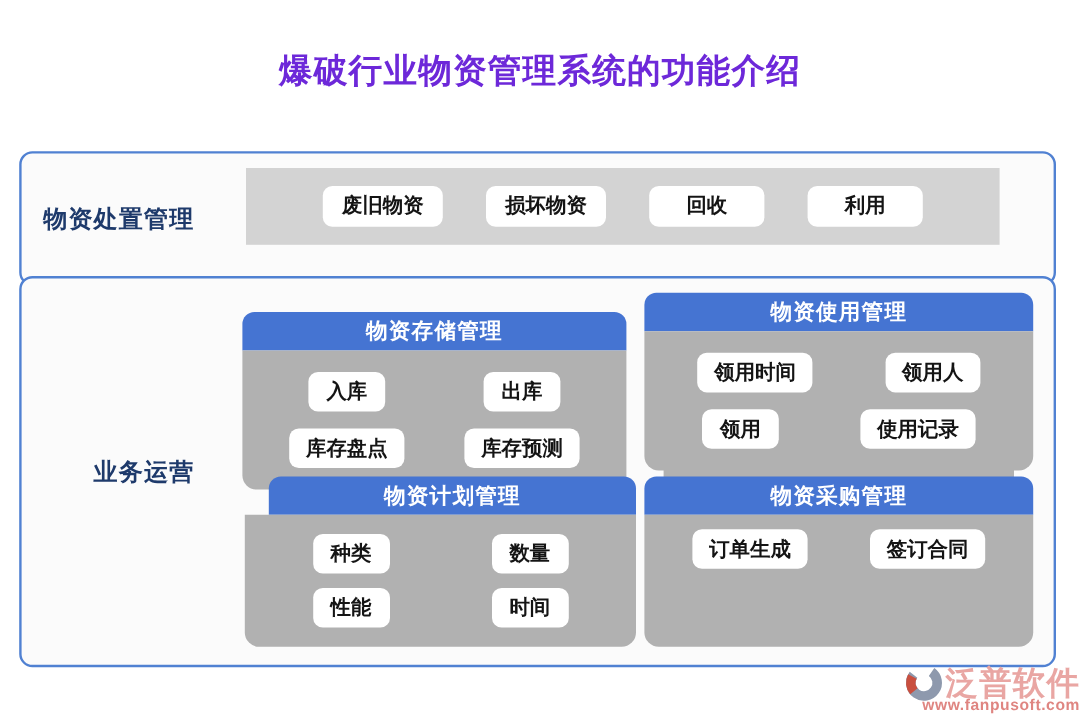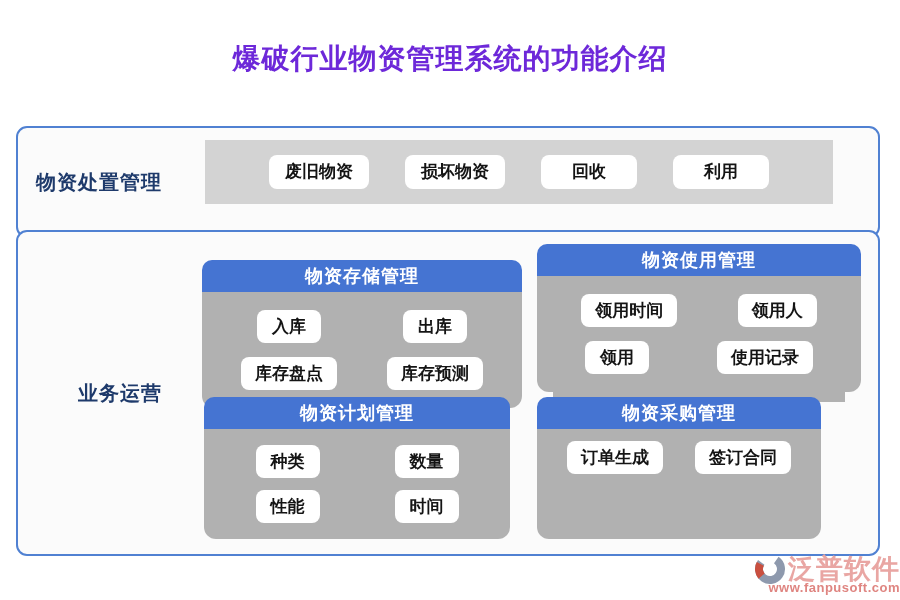--- a/index.html
+++ b/index.html
@@ -31,22 +31,22 @@
   .chip{
     background:#ffffff;border:none;border-radius:8px;
     font-family:inherit;font-size:17px;font-weight:bold;color:#141414;
     padding:6px 14px;min-width:64px;text-align:center;white-space:nowrap;
     line-height:1.25;cursor:pointer;
   }
   .tray .chip{min-width:96px;padding:6px 16px;}
   .panel{position:absolute;z-index:1;}
   .p1{left:184px;top:28px;width:320px;height:148px;}
   .p2{left:519px;top:12px;width:324px;height:148px;}
-  .p3{left:186px;top:165px;width:306px;height:142px;}
-  .p4{left:519px;top:165px;width:284px;height:142px;}
+  .p3{left:186px;top:165px;width:306px;height:142px;padding-left:20px;}
+  .p4{left:519px;top:165px;width:324px;height:142px;}
   .panel-header{
     height:32px;background:#4574d2;border-radius:10px 10px 0 0;
     color:#ffffff;font-weight:bold;font-size:18px;letter-spacing:1px;
     display:flex;align-items:center;justify-content:center;
   }
   .panel-body{
     position:absolute;top:32px;bottom:0;left:0;right:0;background:#b1b1b1;
     border-radius:0 0 12px 12px;display:flex;flex-direction:column;
     justify-content:space-evenly;padding:4px 14px;box-sizing:border-box;
   }

